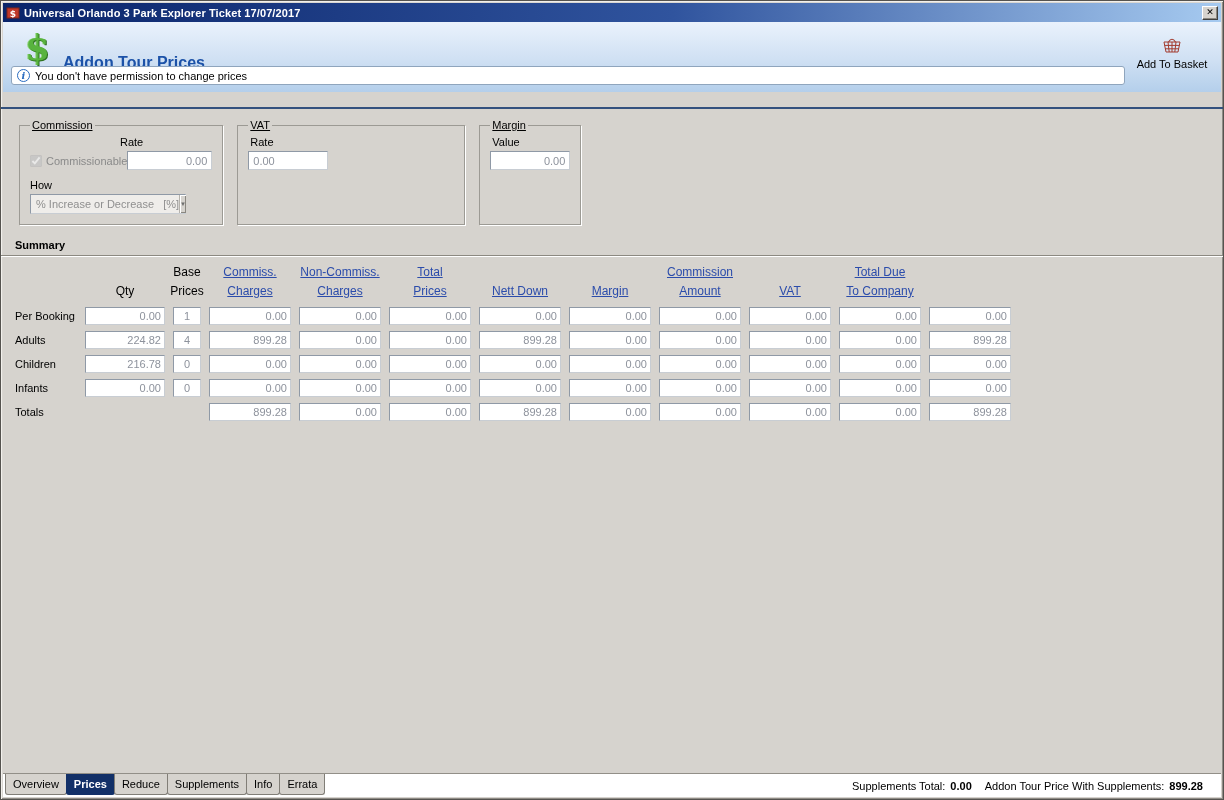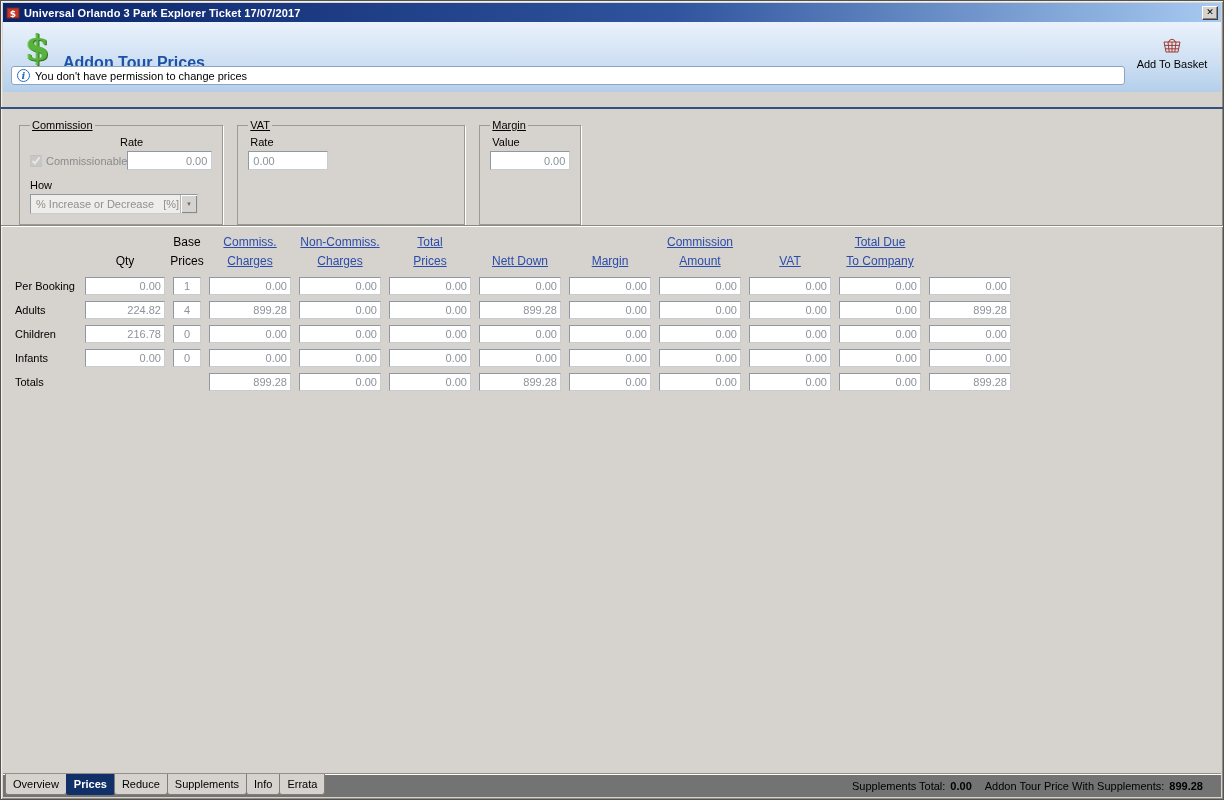--- a/index.html
+++ b/index.html
@@ -73,21 +73,21 @@
   .chk input { width:12px; height:12px; }
   .box-input {
     height:19px; border:1px solid; border-color:#8f99a6 #c8cdd3 #c8cdd3 #8f99a6;
     background:#fff; color:#8d929c; font:11px "Liberation Sans",sans-serif;
     text-align:right; padding:0 4px;
   }
   .w85 { width:85px; } .w80 { width:80px; }
   .left { text-align:left; }
   .how-lbl { margin-top:9px; }
   .combo {
-    margin-top:3px; width:168px; height:20px;
+    margin-top:3px; width:156px; height:20px;
     border:1px solid; border-color:#8f99a6 #c8cdd3 #c8cdd3 #8f99a6;
     background:#efedea; display:flex; align-items:center; justify-content:space-between;
     color:#8f8f8f; padding-left:5px; cursor:default;
   }
   .combo-text { white-space:pre; font-size:11px; }
   .combo-btn {
     width:17px; height:18px; background:#d6d3ce; border-left:1px solid #b5b2ac;
     box-shadow: inset 1px 1px 0 #fff, inset -1px -1px 0 #8a8780;
     display:flex; align-items:center; justify-content:center; font-size:6px; color:#6e6e6e;
   }
@@ -111,21 +111,21 @@
     background:#fff; color:#8d929c; text-align:right; padding:0 3px;
     font:11px "Liberation Sans",sans-serif;
   }
   .qty { text-align:center; padding:0 1px; }
 
   .spacer { flex:1; }
 
   
   .footer {
     flex:none; height:24px; margin:0 2px 2px 2px; border-top:1px solid #928f88;
-    box-shadow:0 1px 0 #ffffff inset; background:#737373;
+    box-shadow:0 1px 0 #ffffff inset; background:#ffffff;
     display:flex; align-items:stretch;
   }
   .tabs { display:flex; align-items:stretch; }
   .tab {
     padding:0 7px; display:flex; align-items:center; font-size:11px; cursor:pointer;
     background:#d6d3ce; border:1px solid #817e77; border-top:none; margin-left:-1px;
     border-radius:0 0 3px 3px; height:21px; color:#000;
   }
   .tab:first-child { margin-left:2px; }
   .tab.active { background:#123068; color:#fff; font-weight:bold; border-color:#123068; }
@@ -198,20 +198,21 @@
     </fieldset>
 
     <fieldset class="grp-margin">
       <legend>Margin</legend>
       <div class="lbl rate-lbl-v">Value</div>
       <input class="box-input w80" readonly="" value="0.00" style="">
     </fieldset>
 
   </div>
 
+  <div class="summary-title">Summary</div>
   <div class="etched"></div>
 
   <div class="stable">
 
     <div class="sgrid shead">
       <div></div>
       <div class="hc">
           <span class="h1"></span>
           <span class="h2">Qty</span>
         </div>

